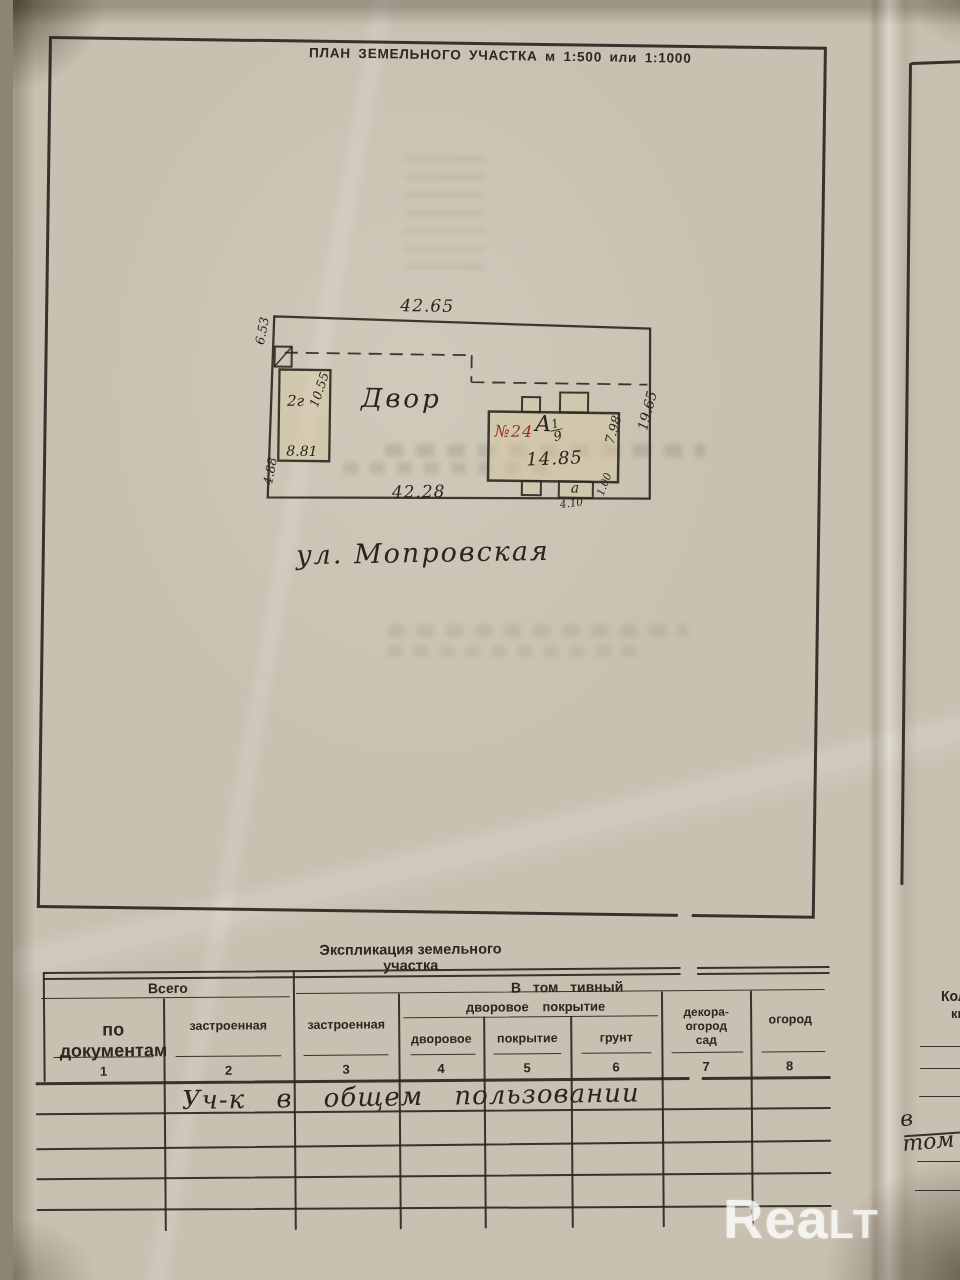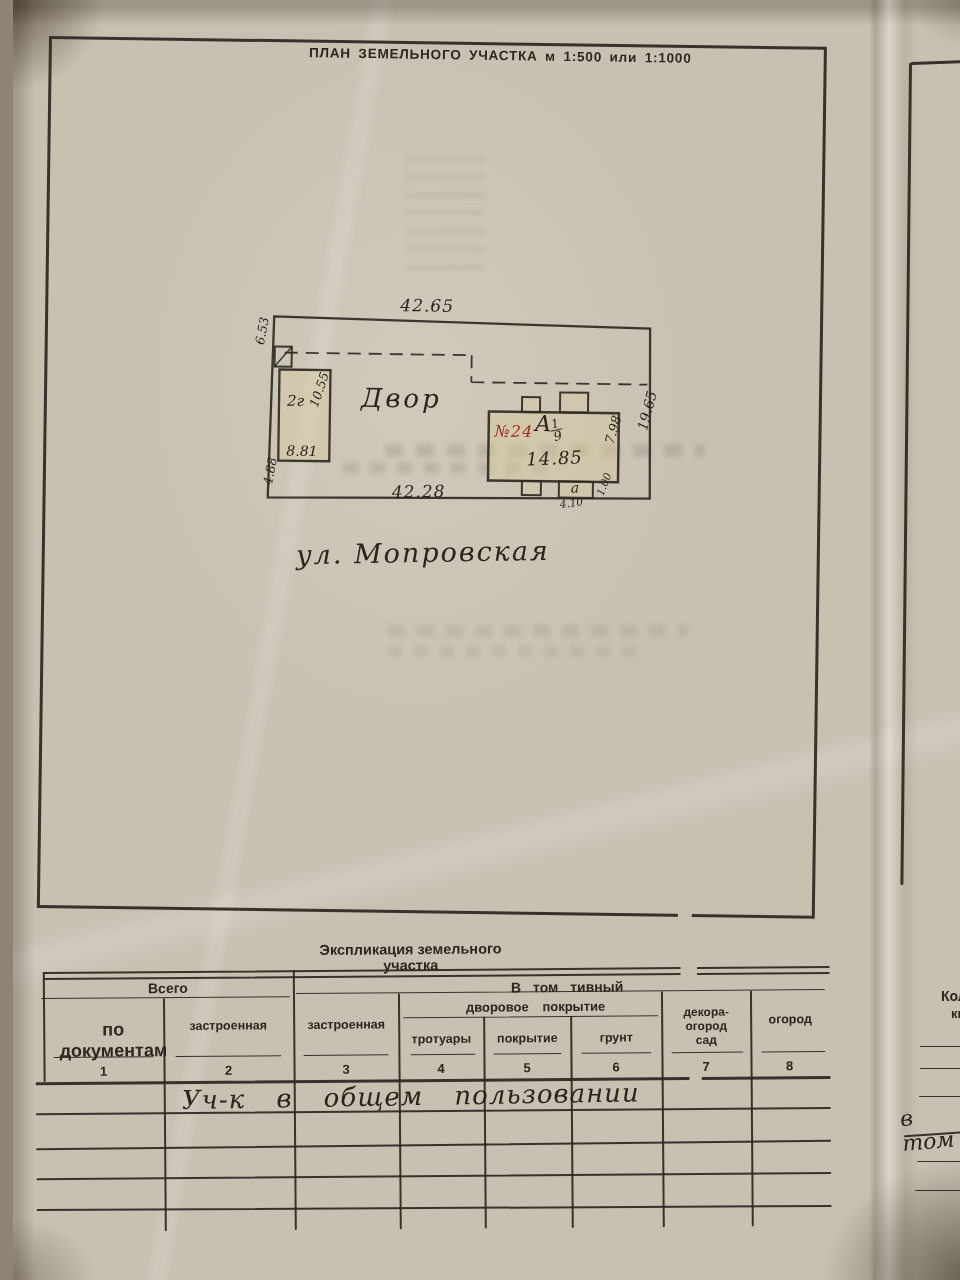--- a/index.html
+++ b/index.html
@@ -109,21 +109,21 @@
 
     <div class="hl thin" style="left:28px;top:58px;width:249px;"></div>
     <div class="hl thin" style="left:283px;top:55px;width:529px;"></div>
 
     <div class="pr ctr" style="left:400px;top:63px;width:245px;font-size:13px;word-spacing:10px;">дворовое покрытие</div>
     <div class="hl thin" style="left:390px;top:80px;width:255px;"></div>
 
     <div class="pr ctr" style="left:42px;top:80px;width:116px;font-size:18px;">по документам</div>
     <div class="pr ctr" style="left:152px;top:80px;width:126px;font-size:12.5px;">застроенная</div>
     <div class="pr ctr" style="left:282px;top:80px;width:102px;font-size:12.5px;">застроенная</div>
-    <div class="pr ctr" style="left:387px;top:95px;width:82px;font-size:12.5px;">тротуары</div>
+    <div class="pr ctr" style="left:387px;top:95px;width:82px;font-size:12.5px;">дворовое</div>
     <div class="pr ctr" style="left:472px;top:95px;width:84px;font-size:12.5px;">покрытие</div>
     <div class="pr ctr" style="left:559px;top:95px;width:88px;font-size:12.5px;text-align:center;">грунт</div>
     <div class="pr ctr" style="left:650px;top:70px;width:86px;font-size:12px;line-height:14px;">
       <div>декора-</div>
       <div>огород</div>
       <div>сад</div>
     </div>
     <div class="pr ctr" style="left:739px;top:78px;width:76px;font-size:12.5px;">огород</div>
 
     <div class="hl thin" style="left:40px;top:117px;width:100px;"></div>
@@ -169,14 +169,15 @@
   <div class="pr" style="left:928px;top:988px;font-size:14px;">Кол</div>
   <div class="pr" style="left:938px;top:1006px;font-size:13px;">кв</div>
   <div class="hl thin" style="left:907px;top:1046px;width:53px;"></div>
   <div class="hl thin" style="left:907px;top:1068px;width:53px;"></div>
   <div class="hl thin" style="left:906px;top:1096px;width:54px;"></div>
   <div class="hw" style="left:888px;top:1103px;font-size:22px;transform:rotate(-5deg);">в том</div>
   <div class="hl" style="left:891px;top:1133px;width:70px;height:1.8px;transform:rotate(-4deg);"></div>
   <div class="hl thin" style="left:904px;top:1161px;width:56px;"></div>
   <div class="hl thin" style="left:902px;top:1190px;width:58px;"></div>
 
+  <div class="wm"><span>Rea</span><span class="small">LT</span></div>
 
 </div>
 
 </body></html>

